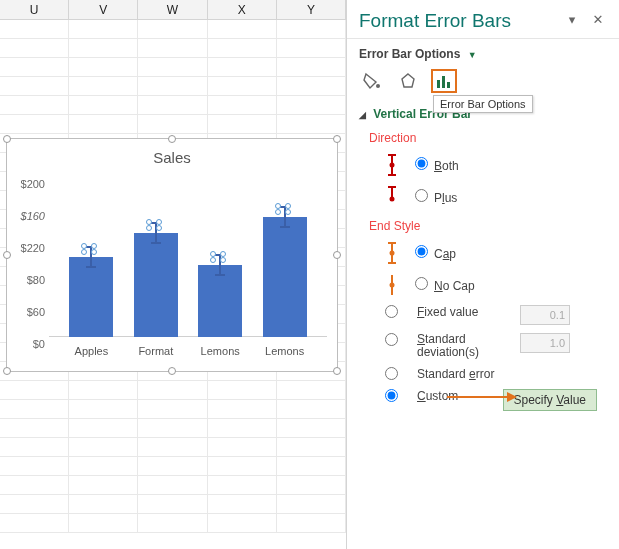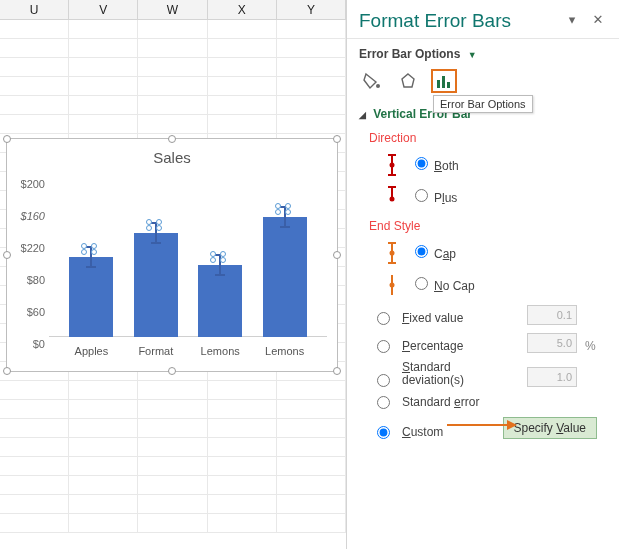--- a/index.html
+++ b/index.html
@@ -48,21 +48,21 @@
   .section-head { padding: 4px 12px; font-size: 12px; font-weight: bold; color: #217346; }
   .section-head .tri { font-size: 9px; margin-right: 4px; color: #444; }
 
   .subhead { padding: 6px 22px 4px 22px; font-size: 12px; color: #ef4444; }
   .opt-row { display: flex; align-items: center; padding: 3px 22px 3px 34px; font-size: 12px; color: #444; gap: 12px; }
   .opt-row .ico-small { width: 22px; height: 26px; display: flex; align-items: center; justify-content: center; }
   .opt-row input[type=radio] { margin-right: 6px; }
   .opt-row label { cursor: pointer; }
   .opt-row label u { text-decoration: underline; }
 
-  .amt-row { display: flex; align-items: flex-end; padding: 4px 22px 4px 30px; font-size: 12px; color: #444; gap: 8px; }
+  .amt-row { display: flex; align-items: flex-start; padding: 4px 22px 4px 38px; font-size: 12px; color: #444; gap: 15px; }
   .amt-row input[type=radio] { margin-right: 4px; }
   .amt-row .txt { flex: 1; }
   .amt-row .numbox { width: 50px; height: 20px; border: 1px solid #ccc; background: #f4f4f4; color: #aaa; font-size: 11px; text-align: right; padding-right: 4px; line-height: 18px; }
   .amt-row .pct { width: 12px; color: #888; }
 
   .specify-btn { display: inline-block; padding: 3px 10px; background: #d9ead3; border: 1px solid #8fbc8f; font-size: 12px; color: #333; cursor: pointer; }
   .arrow { position: absolute; pointer-events: none; }
 
   svg { overflow: visible; }
 </style>
@@ -414,26 +414,20 @@
 
 
   <div class="amt-row">
     <input type="radio" name="amt" style="">
     <span class="txt"><u>F</u>ixed value</span>
     <div class="numbox">0.1</div>
     <div class="pct"></div>
   </div>
   <div class="amt-row">
     <input type="radio" name="amt" style="">
-    <span class="txt"><u>P</u>ercentage</span>
-    <div class="numbox">5.0</div>
-    <div class="pct">%</div>
-  </div>
-  <div class="amt-row">
-    <input type="radio" name="amt" style="">
     <span class="txt" style="line-height:1.1"><u>S</u>tandard<br>deviation(s)</span>
     <div class="numbox">1.0</div>
     <div class="pct"></div>
   </div>
   <div class="amt-row">
     <input type="radio" name="amt" style="">
     <span class="txt">Standard <u>e</u>rror</span>
   </div>
   <div class="amt-row" style="position:relative">
     <input type="radio" name="amt" checked="" style="">

